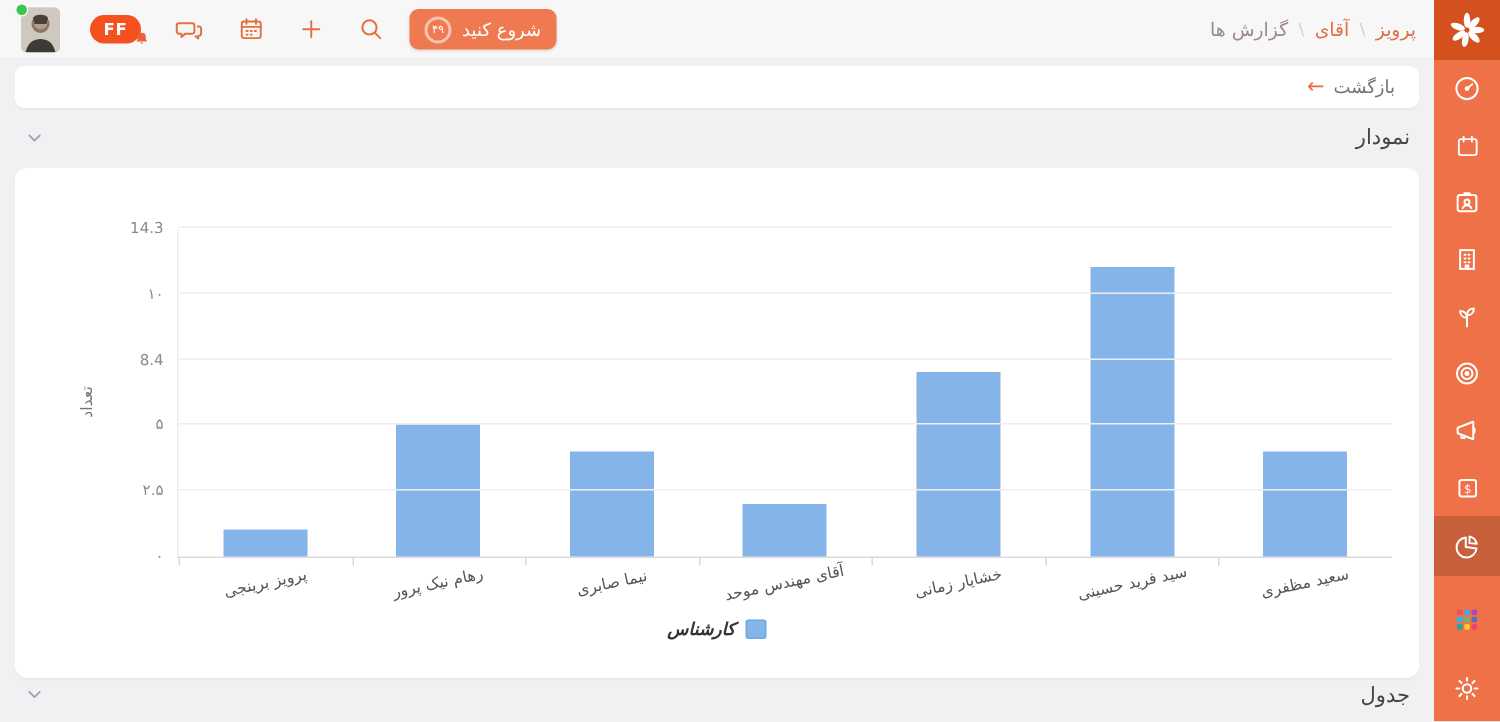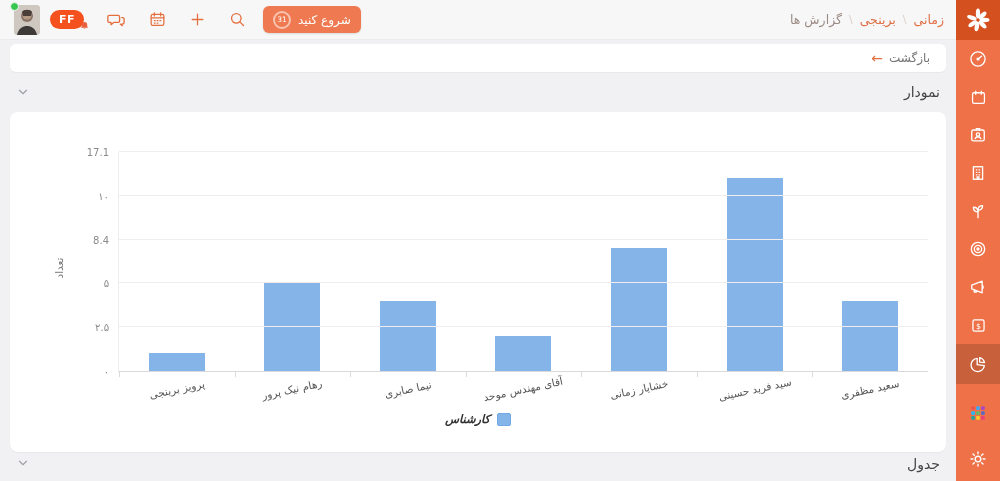--- a/index.html
+++ b/index.html
@@ -13,21 +13,21 @@
   .side-item.active { background:#c9603c; height:40px; }
   .side-item.mt10 { margin-top:10px; }
   .side-item.mt8 { margin-top:8px; }
   .side-item svg { display:block; }
 
   
   .topbar { position:absolute; top:0; left:0; right:44px; height:40px; background:#f8f7f8; border-bottom:1px solid #ebeaec; display:flex; align-items:center; direction:ltr; padding:0 12px 0 14px; z-index:4; }
   .avatar-wrap { position:relative; width:26px; height:30px; flex:none; }
   .avatar { width:26px; height:30px; border-radius:4px; overflow:hidden; background:#c7bfb7; }
   .status-dot { position:absolute; top:-3px; left:-4px; width:9px; height:9px; border-radius:50%; background:#37c74f; border:1.5px solid #f8f7f8; }
-  .ff-badge { position:relative; margin-left:10px; background:#f4511e; color:#fff; font-size:11px; font-weight:bold; padding:3px 9px; border-radius:11px; letter-spacing:.5px; cursor:pointer; }
+  .ff-badge { position:relative; margin-left:20px; background:#f4511e; color:#fff; font-size:11px; font-weight:bold; padding:3px 9px; border-radius:11px; letter-spacing:.5px; cursor:pointer; }
   .ff-bell { position:absolute; right:-5px; bottom:-4px; color:#e8603c; }
   .tb-icons { display:flex; align-items:center; gap:22px; margin-left:22px; color:#e4703f; }
   .tb-icon { cursor:pointer; display:flex; }
   .start-btn { margin-left:16px; background:#ef7a52; color:#fff; border:none; border-radius:6px; height:27px; padding:0 10px; display:flex; align-items:center; gap:7px; font-size:12px; cursor:pointer; direction:rtl; font-family:inherit; box-shadow:0 1px 2px rgba(0,0,0,.12); }
   .progress-ring { width:18px; height:18px; border-radius:50%; border:2px solid rgba(255,255,255,.55); display:flex; align-items:center; justify-content:center; font-size:7.5px; color:#fff; flex:none; }
   .breadcrumb { margin-left:auto; direction:rtl; display:flex; align-items:center; gap:7px; font-size:12.5px; }
   .crumb { color:#df6f44; cursor:pointer; }
   .crumb.current { color:#9b8b85; cursor:default;text-align:right; }
   .crumb-sep { color:#dcccc6; font-size:11px; }
 
@@ -109,28 +109,28 @@
         <svg width="19" height="19" viewBox="0 0 24 24" fill="none" stroke="currentColor" stroke-width="1.7" stroke-linecap="round">
           <circle cx="10.5" cy="10.5" r="6"></circle>
           <path d="M15 15l4.5 4.5"></path>
         </svg>
       </span>
     </div>
 
     <button class="start-btn">
       <span>شروع کنید</span>
       <span class="progress-ring">
-        <span>31</span>
+        <span>۴۹</span>
       </span>
     </button>
 
     <nav class="breadcrumb">
-      <span class="crumb">زمانی</span>
+      <span class="crumb">پرویز</span>
       <span class="crumb-sep">\</span>
-      <span class="crumb">برینجی</span>
+      <span class="crumb">آقای</span>
       <span class="crumb-sep">\</span>
       <span class="crumb current">گزارش ها</span>
     </nav>
   </div>
 
   <div class="sidebar">
     <div class="logo-box">
       <svg width="26" height="26" viewBox="0 0 24 24">
         <g fill="#ffffff">
           <ellipse cx="12" cy="6" rx="2" ry="4.6"></ellipse>
@@ -280,21 +280,21 @@
       <span class="ytick" style="bottom: 0%;">۰</span>
           <div class="gridline" style="bottom: 20%;"></div>
           <span class="ytick" style="bottom: 20%;">۲.۵</span>
           <div class="gridline" style="bottom: 40%;"></div>
           <span class="ytick" style="bottom: 40%;">۵</span>
           <div class="gridline" style="bottom: 60%;"></div>
           <span class="ytick" style="bottom: 60%;">8.4</span>
           <div class="gridline" style="bottom: 80%;"></div>
           <span class="ytick" style="bottom: 80%;">۱۰</span>
           <div class="gridline" style="bottom: 100%;"></div>
-          <span class="ytick" style="bottom: 100%;">17.1</span>
+          <span class="ytick" style="bottom: 100%;">14.3</span>
         </div>
       <div class="legend">
         <span class="legend-swatch" style="background: rgb(133, 181, 232);"></span>
         <span class="legend-label">کارشناس</span>
       </div>
     </div>
 
     <div class="section-row slim">
       <span class="section-title">جدول</span>
       <span class="chevron">

